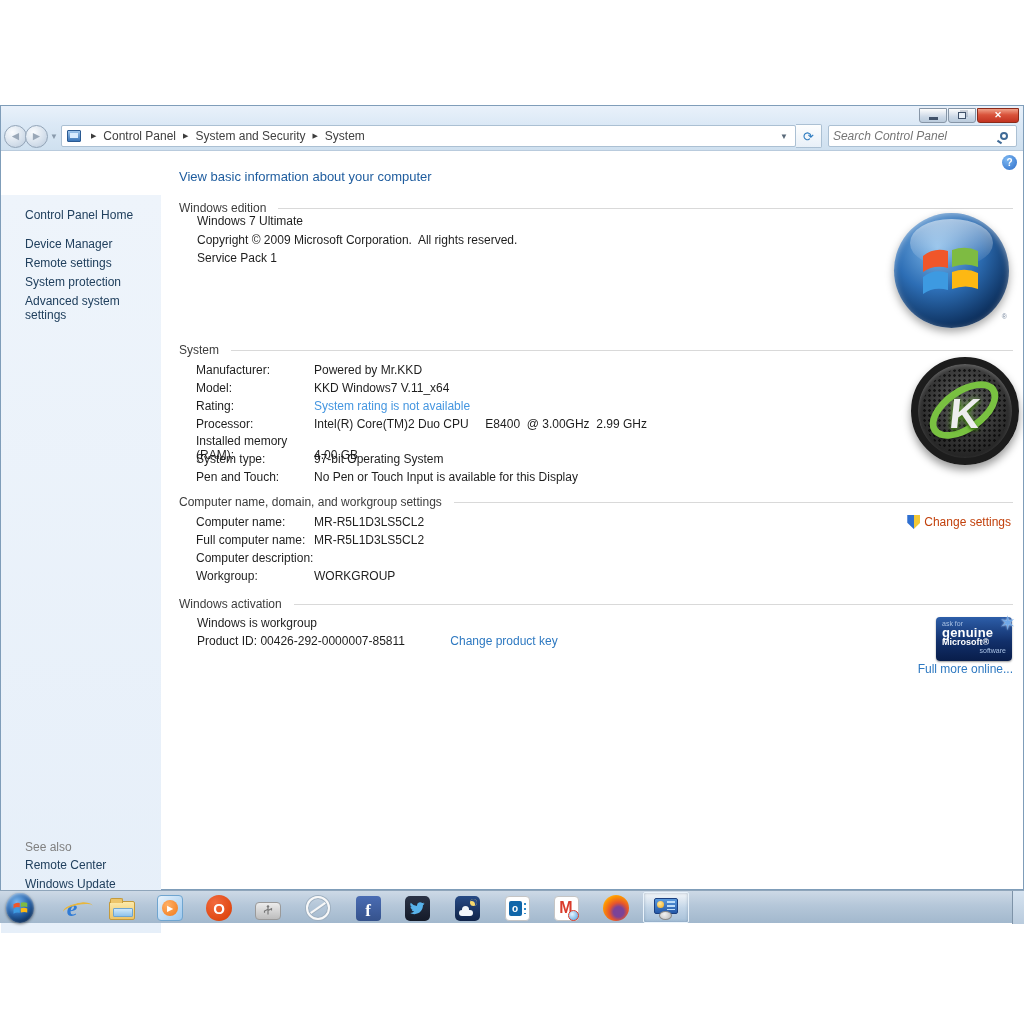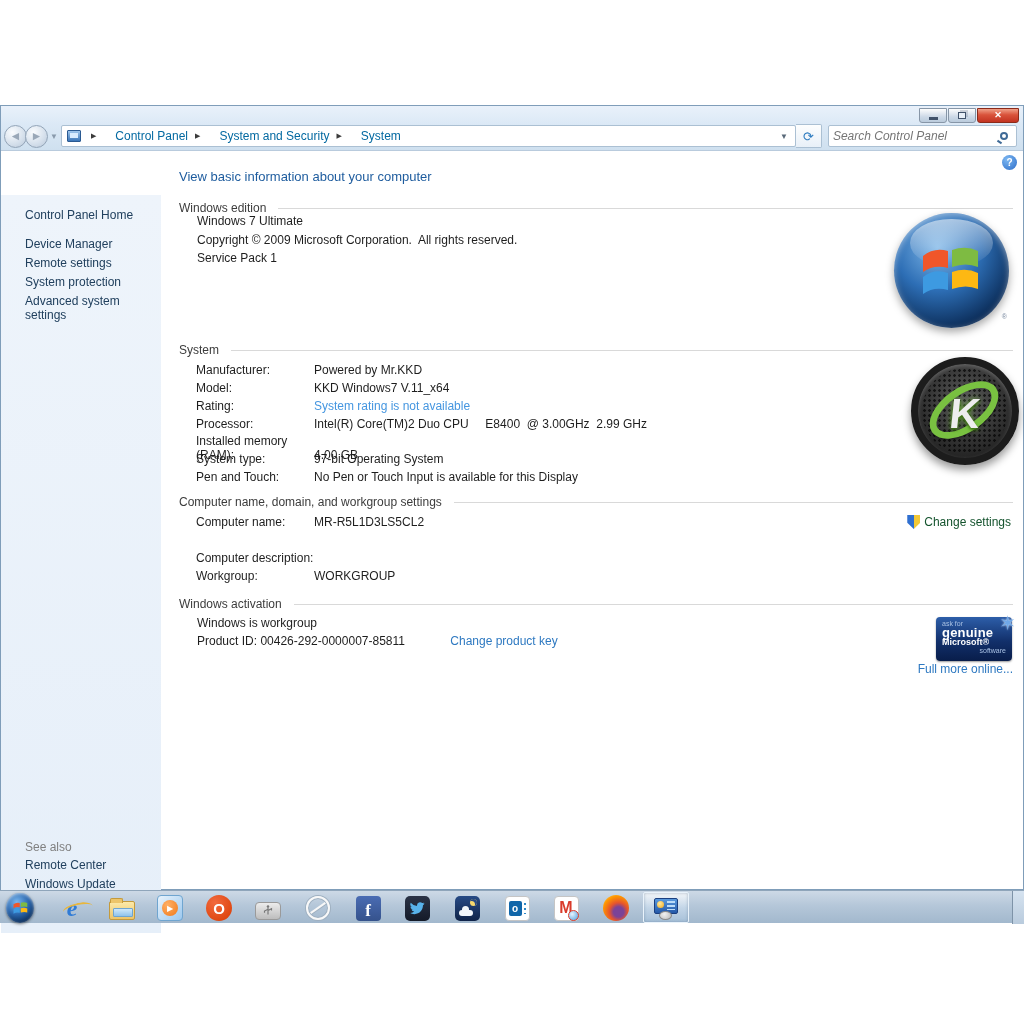--- a/index.html
+++ b/index.html
@@ -30,21 +30,21 @@
                display:flex; align-items:center; justify-content:center; color:#9aa8b8;
                font-size:12px; font-weight:bold; margin-left:3px; }
   .navcircle + .navcircle { margin-left:-2px; }
   .navchev { color:#8a9aac; font-size:8px; margin:0 3px 0 2px; }
   .crumbbar { height:22px; flex:0 0 735px; background:#fff; border:1px solid #abc0d3; border-radius:2px;
               display:flex; align-items:center; padding:0 2px; }
   .crumb-ico { width:14px; height:12px; margin:0 3px; position:relative;
                background:linear-gradient(180deg,#9fc6ec,#3a75b8); border:1px solid #2a5a92; border-radius:1px; }
   .crumb-ico::after { content:""; position:absolute; left:2px; top:2px; right:2px; bottom:3px; background:#d8ecff; }
   .crumb-sep { font-size:7px; color:#3c3c3c; margin:0 7px; }
-  .crumb { color:#0369a1; cursor:default;margin-left:12px; }
+  .crumb { color:#404040; cursor:default; }
   .crumb-dd { margin-left:auto; color:#5a6a7a; font-size:8px; padding:0 5px; }
   .refreshbtn { width:26px; height:24px; border:1px solid #abc0d3; border-left:none; border-radius:0 2px 2px 0;
                 background:linear-gradient(180deg,#fdfefe,#e8f0f8); display:flex; align-items:center; justify-content:center;
                 color:#2e7cc0; font-size:13px; margin-right:6px; }
   .searchbox { height:22px; flex:1; margin-right:6px; background:#fff; border:1px solid #abc0d3; border-radius:2px;
                display:flex; align-items:center; padding:0 4px; position:relative; }
   .searchbox input { border:none; outline:none; flex:1; font:italic 12px "Liberation Sans",sans-serif; color:#6a6a6a; background:transparent; }
   .mag { width:8px; height:8px; border:2px solid #3f6a96; border-radius:50%; position:relative; margin-right:4px; }
   .mag::after { content:""; position:absolute; width:5px; height:2px; background:#3f6a96; left:-5px; top:7px; transform:rotate(35deg); }
 
@@ -100,21 +100,21 @@
   
   .badge { position:absolute; left:775px; top:466px; width:76px; height:44px; border-radius:4px;
            background:linear-gradient(180deg,#2d5ea9,#12306b 55%,#081d4a); color:#fff; overflow:visible;
            box-shadow:0 1px 2px rgba(0,0,0,.4); padding:3px 6px 0 6px; }
   .badge .b1 { font-size:7px; color:#a8c0e2; }
   .badge .b2 { font-size:13px; font-weight:bold; letter-spacing:.2px; line-height:11px; }
   .badge .b3 { font-size:9px; font-weight:bold; line-height:9px; }
   .badge .b4 { font-size:7px; color:#a8c0e2; text-align:right; line-height:8px; }
   .badge .star { position:absolute; right:-4px; top:-6px; color:#6fa8e8; font-size:20px; text-shadow:0 0 2px #fff; }
   .learnmore { position:absolute; right:10px; top:511px; color:#2e79c1; cursor:pointer; }
-  .chg-settings { position:absolute; right:12px; top:364px; color:#14532d; cursor:pointer; }
+  .chg-settings { position:absolute; right:12px; top:364px; color:#c2410c; cursor:pointer; }
 
   
   .taskbar { position:absolute; left:0; top:890px; width:1024px; height:33px;
              background:linear-gradient(180deg,#cdd9e6 0%,#b5c7d9 45%,#a2b8cd 100%);
              border-top:1px solid #8fa5ba; }
   .tb-ico { position:absolute; top:3px; width:28px; height:28px; display:flex; align-items:center; justify-content:center; cursor:pointer; }
 
   .orb { width:30px; height:30px; border-radius:50%;
          background:radial-gradient(circle at 38% 30%,#79b6ef,#2a66ad 45%,#0b2c57 80%,#041427);
          box-shadow:0 1px 3px rgba(0,0,0,.5), inset 0 1px 3px rgba(255,255,255,.6);
@@ -297,20 +297,21 @@
           <div class="ring"></div>
           <div class="k">K</div>
         </div>
 
         <div class="sec" style="top:344px">
           <span>Computer name, domain, and workgroup settings</span>
             <span class="sec-line"></span>
         </div>
         <div class="chg-settings"><span class="shield"></span><span>Change settings</span></div>
         <div class="row" style="top:364px"><span class="lbl">Computer name:</span><span class="val">MR-R5L1D3LS5CL2</span></div>
+        <div class="row" style="top:382px"><span class="lbl">Full computer name:</span><span class="val">MR-R5L1D3LS5CL2</span></div>
         <div class="row" style="top:400px"><span class="lbl">Computer description:</span><span class="val"></span></div>
         <div class="row" style="top:418px"><span class="lbl">Workgroup:</span><span class="val">WORKGROUP</span></div>
 
         <div class="sec" style="top:446px">
           <span>Windows activation</span>
             <span class="sec-line"></span>
         </div>
         <div class="txtline" style="top:465px">Windows is workgroup</div>
         <div class="row" style="top:483px; left:36px">
           <span>Product ID:</span>

